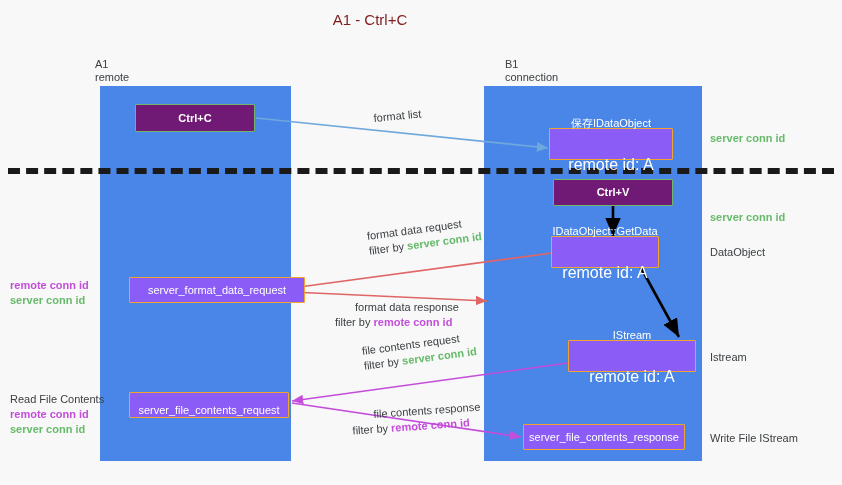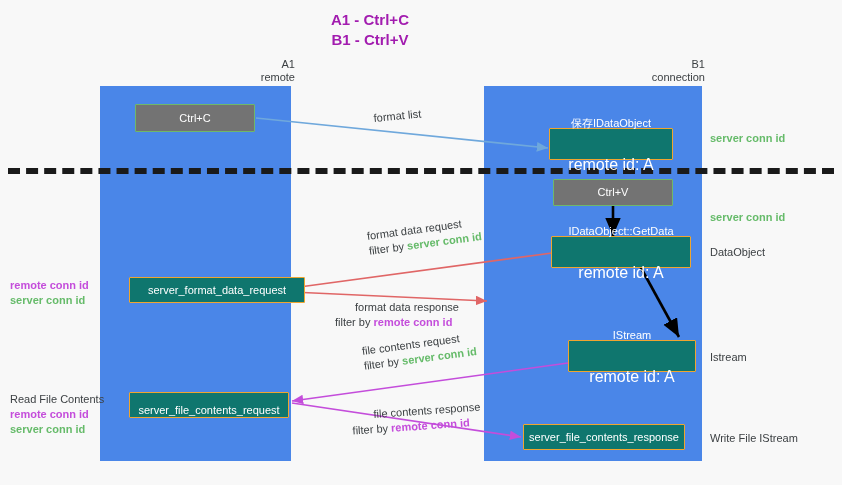--- a/index.html
+++ b/index.html
@@ -24,30 +24,29 @@
     pointer-events: none;
   }
 
   
   .title-block {
     position: absolute;
     left: 0;
     top: 10px;
     width: 740px;
     text-align: center;
-    color: #a21caf;
+    color: #7f1d1d;
     font-size: 15px;
     line-height: 20px;
-    font-weight: bold;
   }
 
   
   .col-header {
     position: absolute;
-    text-align: right;
+    text-align: left;
     color: #3c4043;
     font-size: 11px;
     line-height: 13px;
     width: 200px;
   }
 
   
   .lane {
     position: absolute;
     background: #4a86e8;
@@ -60,22 +59,22 @@
     display: flex;
     flex-direction: column;
     align-items: center;
     justify-content: center;
     color: #ffffff;
     font-size: 11px;
     line-height: 13px;
     text-align: center;
     border-radius: 1px;
   }
-  .node.orange { background: #0f766e; border: 1px solid #f0a52f; gap: 28px; }
-  .node.green  { background: #737373; border: 1px solid #6fb869; }
+  .node.orange { background: #8b5cf6; border: 1px solid #f0a52f; gap: 28px; }
+  .node.green  { background: #701a75; border: 1px solid #6fb869; font-weight: bold; }
   .node .line2 { font-size: 16px; }
 
   
   .edge-label {
     position: absolute;
     color: #3c4043;
     font-size: 11px;
     line-height: 15px;
     white-space: nowrap;
   }
@@ -106,21 +105,20 @@
     border-top: 6px dashed #1a1a1a;
   }
 </style>
 </head>
 <body>
 
 <div id="canvas">
 
   <div class="title-block">
     <div>A1 - Ctrl+C</div>
-    <div>B1 - Ctrl+V</div>
   </div>
 
   <div class="col-header" style="left:95px; top:58px;">
     <div>A1</div>
     <div>remote</div>
   </div>
   <div class="col-header" style="left:505px; top:58px;">
     <div>B1</div>
     <div>connection</div>
   </div>
@@ -167,21 +165,21 @@
 
   <div class="node orange" style="left:549px; top:128px; width:124px; height:32px;">
     <div>保存IDataObject</div>
     <div class="line2">remote id: A</div>
   </div>
 
   <div class="node green" style="left:553px; top:179px; width:120px; height:27px;">
     <div>Ctrl+V</div>
   </div>
 
-  <div class="node orange" style="left:551px; top:236px; width:140px; height:32px;">
+  <div class="node orange" style="left:551px; top:236px; width:108px; height:32px;">
     <div>IDataObject::GetData</div>
     <div class="line2">remote id: A</div>
   </div>
 
   <div class="node orange" style="left:129px; top:277px; width:176px; height:26px;">
     <div>server_format_data_request</div>
   </div>
 
 
   <div class="node orange" style="left:568px; top:340px; width:128px; height:32px;">

